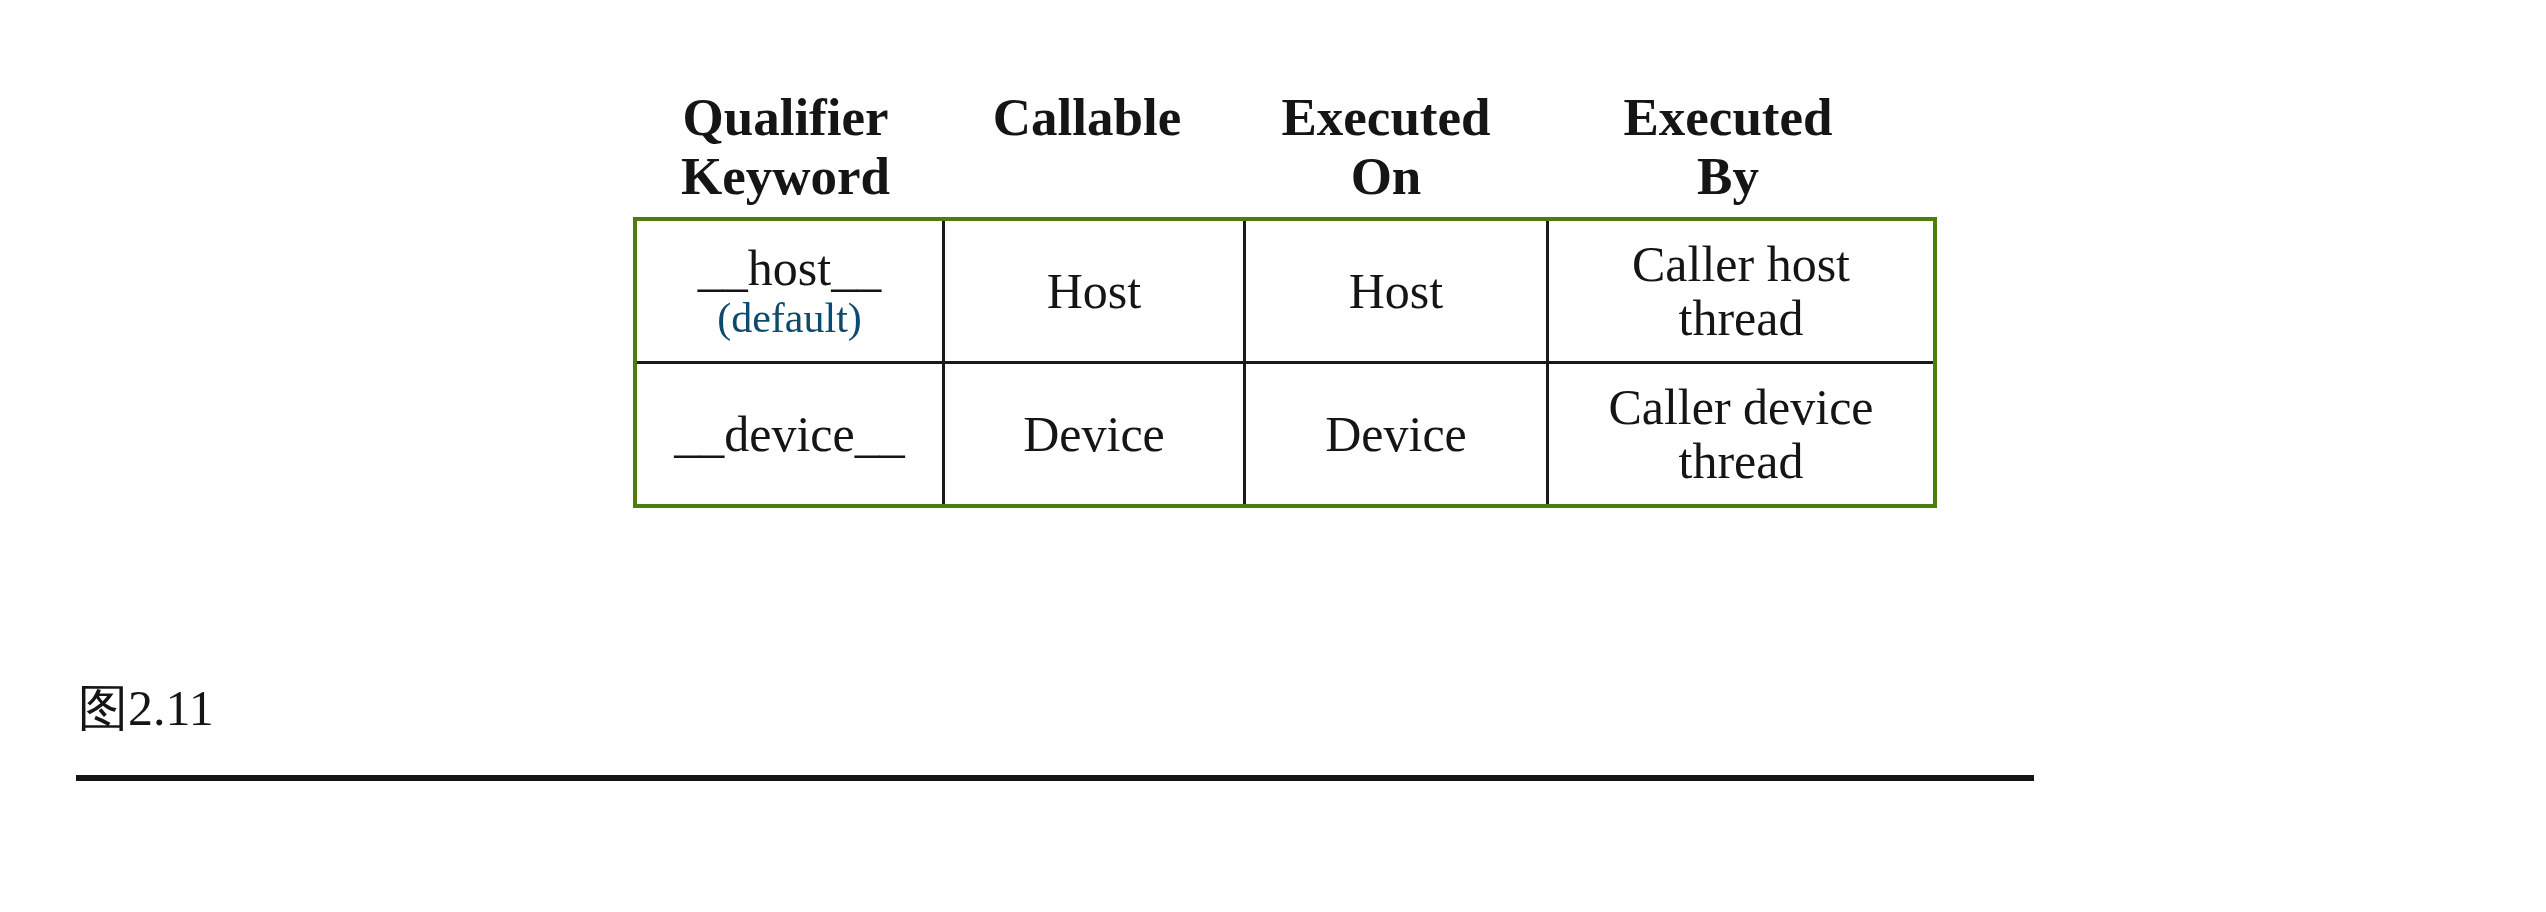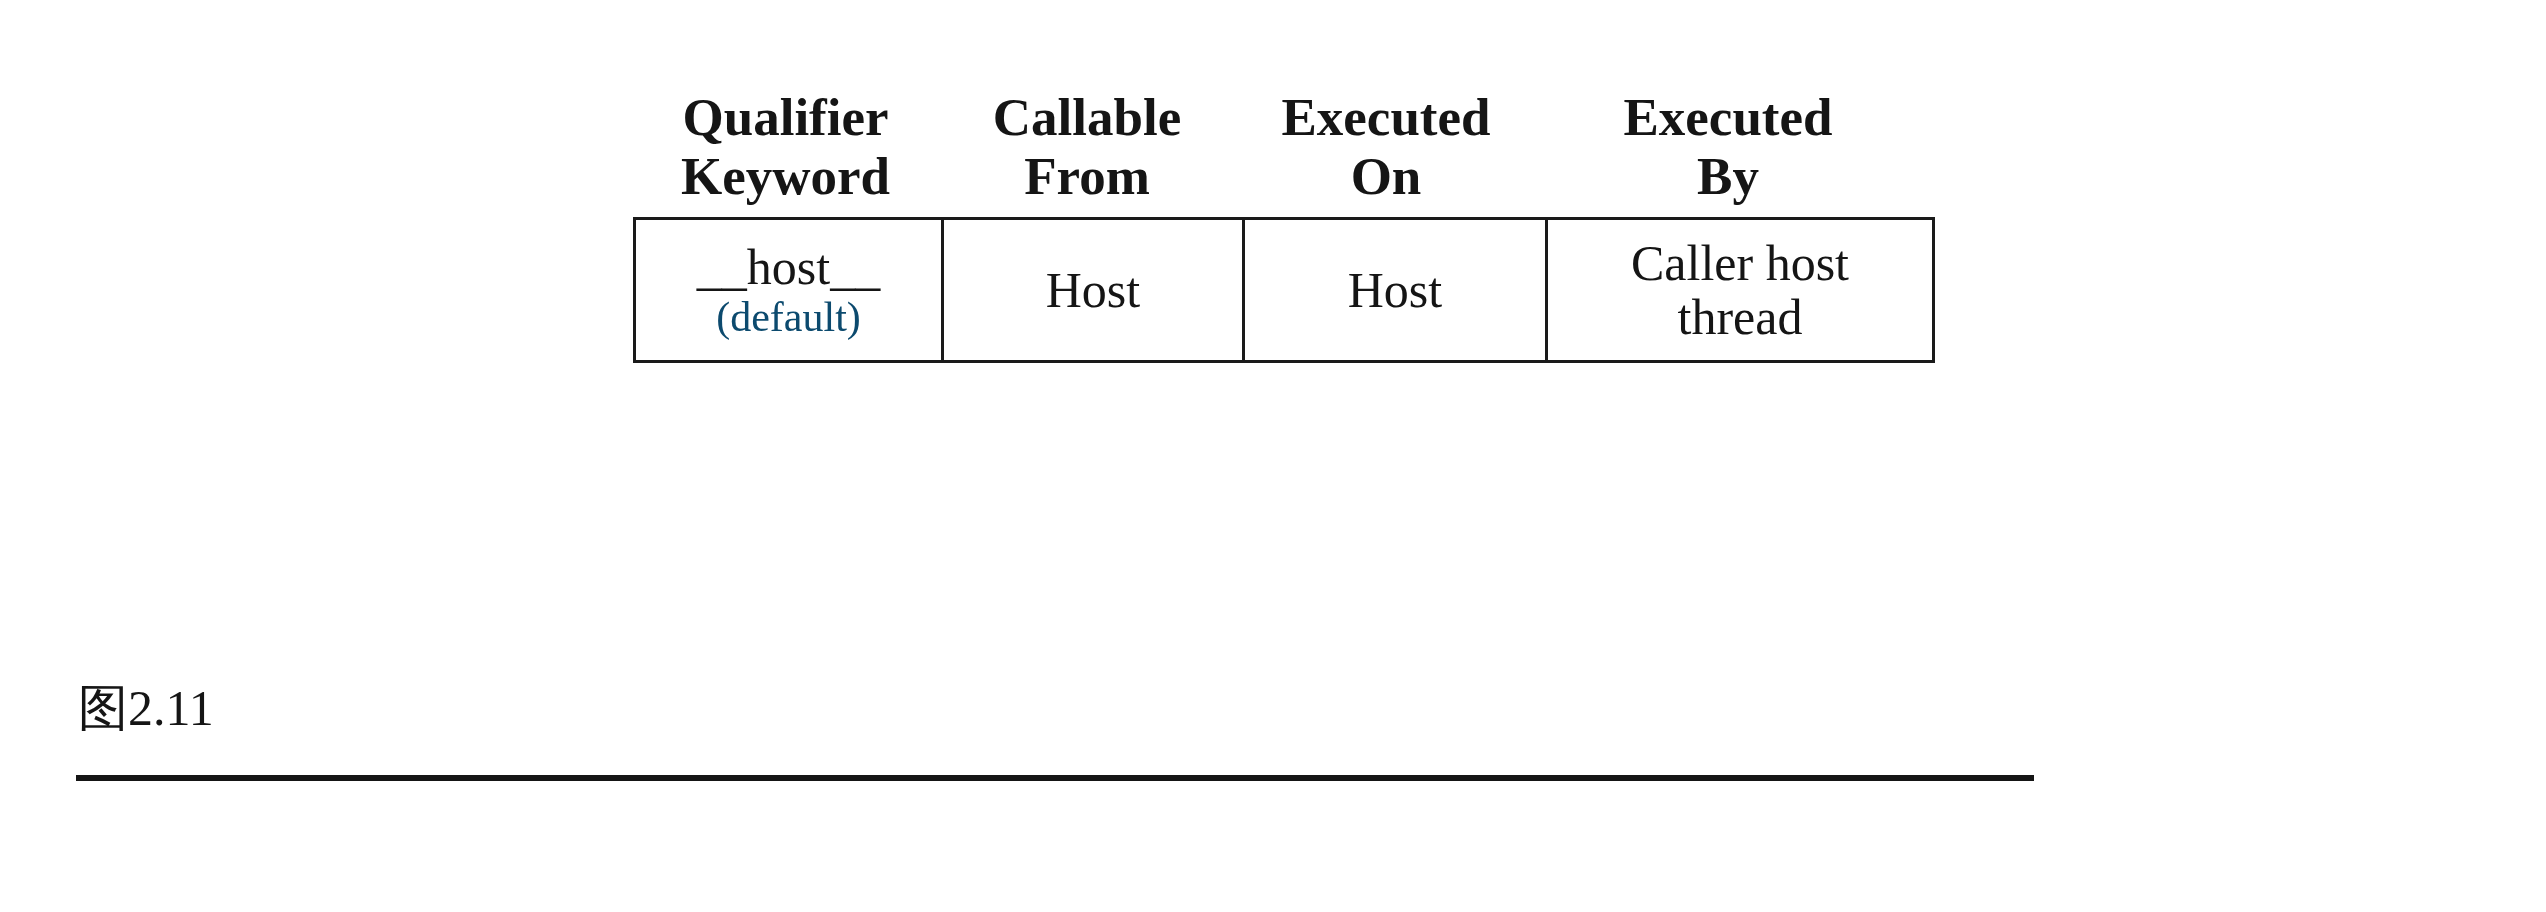--- a/index.html
+++ b/index.html
@@ -29,21 +29,21 @@
   .w3 { width: 300px; }
   .w4 { width: 384px; }
 
   
   table.qual-table {
     position: absolute;
     left: 633px;
     top: 217px;
     border-collapse: collapse;
     table-layout: fixed;
-    border: 1px solid #4d7c0f;
+    border: 4px solid #4d7c0f;
   }
   table.qual-table td {
     border: 3px solid #1a1a1a;
     height: 140px;
     text-align: center;
     vertical-align: middle;
     font-size: 50px;
     padding: 0;
   }
   .cell-main { line-height: 54px; }
@@ -87,21 +87,20 @@
 
 <div class="page">
 
   <div class="col-headers">
     <div class="w1">
       <div>Qualifier</div>
       <div>Keyword</div>
     </div>
     <div class="w2">
       <div>Callable</div>
-      <div>From</div>
     </div>
     <div class="w3">
       <div>Executed</div>
       <div>On</div>
     </div>
     <div class="w4">
       <div>Executed</div>
       <div>By</div>
     </div>
   </div>
@@ -117,19 +116,35 @@
         <div class="cell-main">Host</div>
 
       </td>
       <td class="w3">
         <div class="cell-main">Host</div>
       </td>
       <td class="w4 wrap">
         <div class="cell-main">Caller host thread</div>
       </td>
     </tr>
+    <tr>
+      <td>
+        <div class="cell-main">__device__</div>
+
+      </td>
+      <td>
+        <div class="cell-main">Device</div>
+
+      </td>
+      <td>
+        <div class="cell-main">Device</div>
+      </td>
+      <td class="wrap">
+        <div class="cell-main">Caller device thread</div>
+      </td>
+    </tr>
   </tbody>
     </table>
 
   <div class="fig-label">图2.11</div>
   <div class="caption-rule"></div>
 
 </div>
 
 </body></html>

